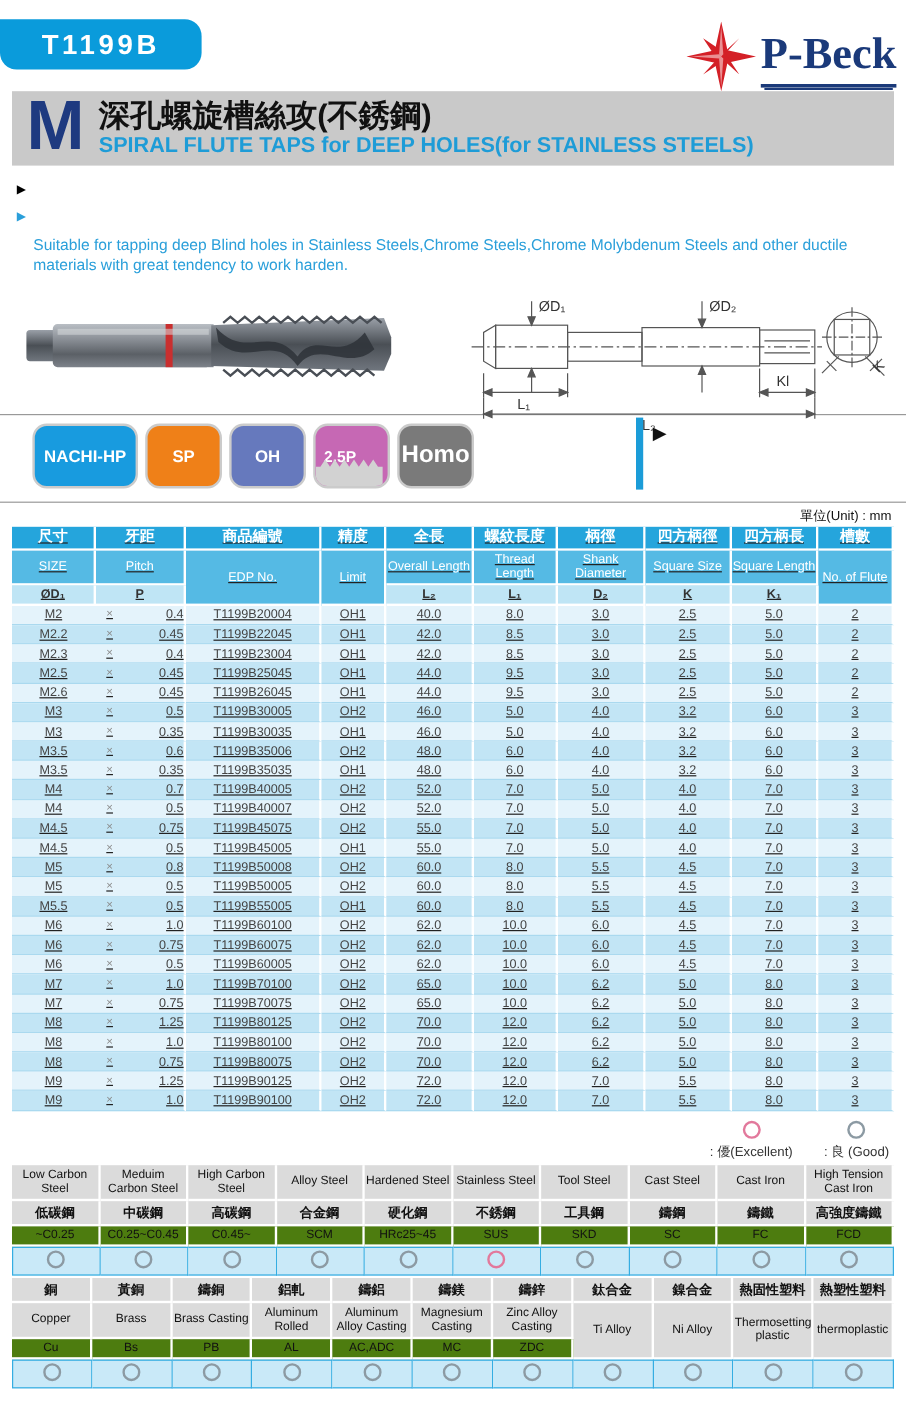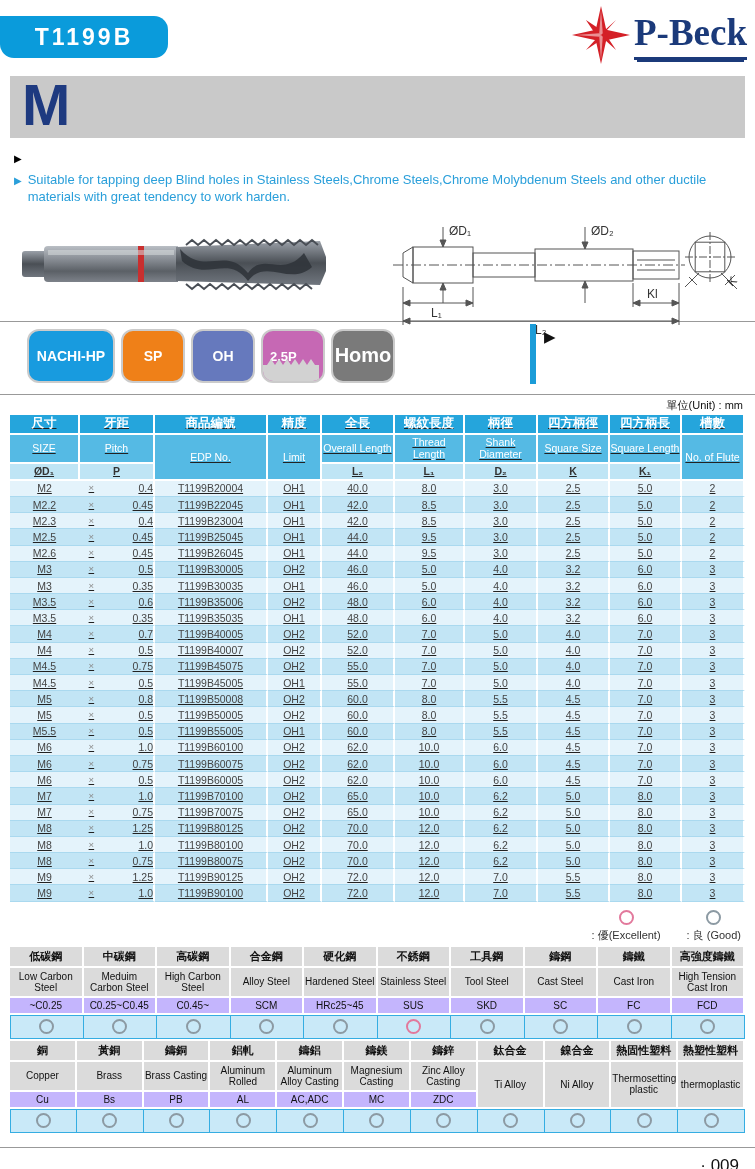--- a/index.html
+++ b/index.html
@@ -9,21 +9,21 @@
     position:relative;
   }
   
   .hdr{position:relative;height:72px;padding-left:12px;}
   .model-badge{
     position:absolute;left:0;top:16px;width:168px;height:42px;
     background:#0a9bdb;border-radius:0 14px 14px 14px;
     color:#fff;font-weight:bold;font-size:23px;letter-spacing:3px;
     display:flex;align-items:center;justify-content:center;
   }
-  .logo{position:absolute;right:8px;top:6px;display:flex;align-items:center;gap:4px;text-align:right;}
+  .logo{position:absolute;right:8px;top:18px;display:flex;align-items:center;gap:4px;text-align:right;}
   .logo-text{
     font-family:"Liberation Serif","DejaVu Serif",serif;font-weight:bold;
     font-size:37px;color:#1b3a7a;line-height:1;padding-bottom:6px;
     border-bottom:3px solid #1b3a7a;box-shadow:0 5px 0 -3px #1b3a7a;
   }
   
   .title-bar{
     margin:4px 10px 0 10px;background:#c9c9c9;height:62px;
     display:flex;align-items:center;padding-left:12px;gap:12px;
   }
@@ -83,21 +83,21 @@
   .circle{display:inline-block;width:11px;height:11px;border:2px solid #8c9aa3;border-radius:50%;vertical-align:-2px;}
   .circle.pink{border-color:#e2799c;}
   .legend .item{display:flex;align-items:center;gap:3px;flex-direction:column;}
   
   table.mat{border-collapse:separate;border-spacing:0;margin:0 10px;width:735px;table-layout:fixed;}
   table.mat td{text-align:center;vertical-align:middle;padding:0 1px;}
   td.m-zh{background:#dbdbdb;font-weight:bold;font-size:11px;color:#111;height:19px;
           border-right:2px solid #fff;border-bottom:2px solid #fff;}
   td.m-en{background:#dbdbdb;font-size:10px;color:#111;height:28px;line-height:1.1;
           border-right:2px solid #fff;border-bottom:2px solid #fff;}
-  td.m-code{background:#c4b5fd;font-size:10px;color:#111;height:15px;
+  td.m-code{background:#4d7c0f;font-size:10px;color:#111;height:15px;
           border-right:2px solid #fff;border-bottom:2px solid #fff;}
   td.m-circ{background:#c9e9f8;height:22px;border:1px solid #35ade2;border-left:none;}
   td.m-circ:first-child{border-left:1px solid #35ade2;}
   .mat-wrap{margin-top:2px;}
   
   .foot-rule{border:none;border-top:1px solid #999;margin:14px 0 0 0;}
   .page-no{text-align:right;font-size:17px;color:#111;margin:8px 16px 0 0;}
 </style>
 </head>
 <body>
@@ -114,30 +114,32 @@
         <polygon points="6,50 47,53 50,50 47,47" fill="#fff" opacity="0.5"></polygon>
       </svg>
     </span>
     <span class="logo-text">P-Beck</span>
   </div>
 </div>
 
 <div class="title-bar">
   <span class="big-m">M</span>
   <span>
+    <div class="title-zh">深孔螺旋槽絲攻(不銹鋼)</div>
+    <div class="title-en">SPIRAL FLUTE TAPS for DEEP HOLES(for STAINLESS STEELS)</div>
   </span>
 </div>
 
 <div class="bullets">
   <div class="bullet zh">
     <span class="arr">▶</span>
   </div>
   <div class="bullet en">
     <span class="arr">▶</span>
-    <span style="max-width:680px;display:inline-block;">Suitable for tapping deep Blind holes in Stainless Steels,Chrome Steels,Chrome Molybdenum Steels and other ductile materials with great tendency to work harden.</span>
+    <span style="max-width:680px;display:inline-block;margin-top:24px;">Suitable for tapping deep Blind holes in Stainless Steels,Chrome Steels,Chrome Molybdenum Steels and other ductile materials with great tendency to work harden.</span>
   </div>
 </div>
 
 <div class="media">
   <div class="tap-photo">
     <svg width="310" height="72" viewBox="0 0 310 72">
       <defs>
         <linearGradient id="metal" x1="0" y1="0" x2="0" y2="1">
           <stop offset="0" stop-color="#b9bec4"></stop>
             <stop offset="0.35" stop-color="#8b9097"></stop>
@@ -745,42 +747,42 @@
   </span>
   <span class="item">
     <span class="circle"></span>
     <span>: 良 (Good)</span>
   </span>
 </div>
 
 <table class="mat" id="mat1">
     <tbody>
       <tr>
+        <td class="m-en">Low Carbon Steel</td>
+        <td class="m-en">Meduim Carbon Steel</td>
+        <td class="m-en">High Carbon Steel</td>
+        <td class="m-en">Alloy Steel</td>
+        <td class="m-en">Hardened Steel</td>
+        <td class="m-en">Stainless Steel</td>
+        <td class="m-en">Tool Steel</td>
+        <td class="m-en">Cast Steel</td>
+        <td class="m-en">Cast Iron</td>
+        <td class="m-en">High Tension Cast Iron</td>
+      </tr>
+      <tr>
         <td class="m-zh">低碳鋼</td>
         <td class="m-zh">中碳鋼</td>
         <td class="m-zh">高碳鋼</td>
         <td class="m-zh">合金鋼</td>
         <td class="m-zh">硬化鋼</td>
         <td class="m-zh">不銹鋼</td>
         <td class="m-zh">工具鋼</td>
         <td class="m-zh">鑄鋼</td>
         <td class="m-zh">鑄鐵</td>
         <td class="m-zh">高強度鑄鐵</td>
-      </tr>
-      <tr>
-        <td class="m-en">Low Carbon Steel</td>
-        <td class="m-en">Meduim Carbon Steel</td>
-        <td class="m-en">High Carbon Steel</td>
-        <td class="m-en">Alloy Steel</td>
-        <td class="m-en">Hardened Steel</td>
-        <td class="m-en">Stainless Steel</td>
-        <td class="m-en">Tool Steel</td>
-        <td class="m-en">Cast Steel</td>
-        <td class="m-en">Cast Iron</td>
-        <td class="m-en">High Tension Cast Iron</td>
       </tr>
       <tr>
         <td class="m-code">~C0.25</td>
         <td class="m-code">C0.25~C0.45</td>
         <td class="m-code">C0.45~</td>
         <td class="m-code">SCM</td>
         <td class="m-code">HRc25~45</td>
         <td class="m-code">SUS</td>
         <td class="m-code">SKD</td>
         <td class="m-code">SC</td>

